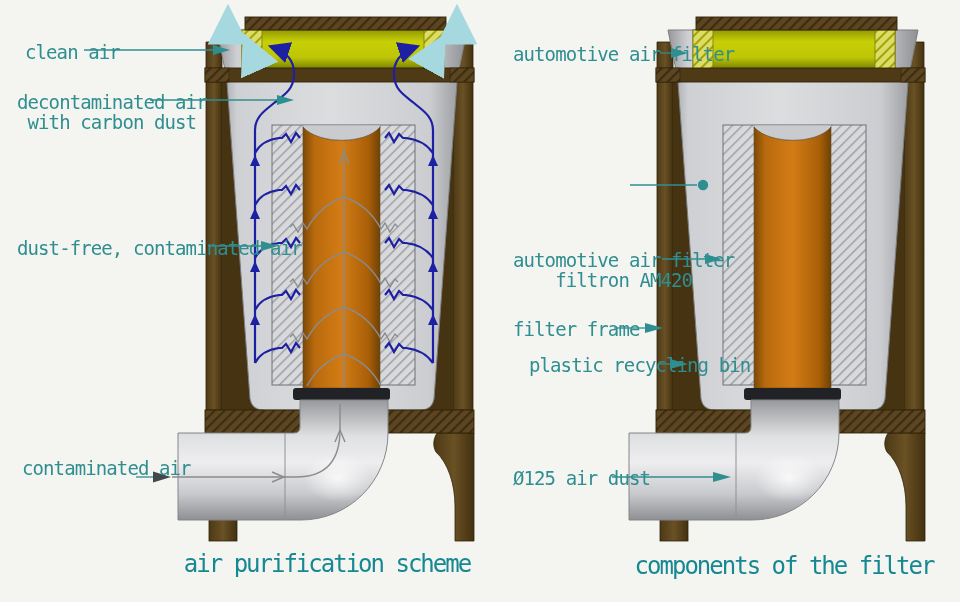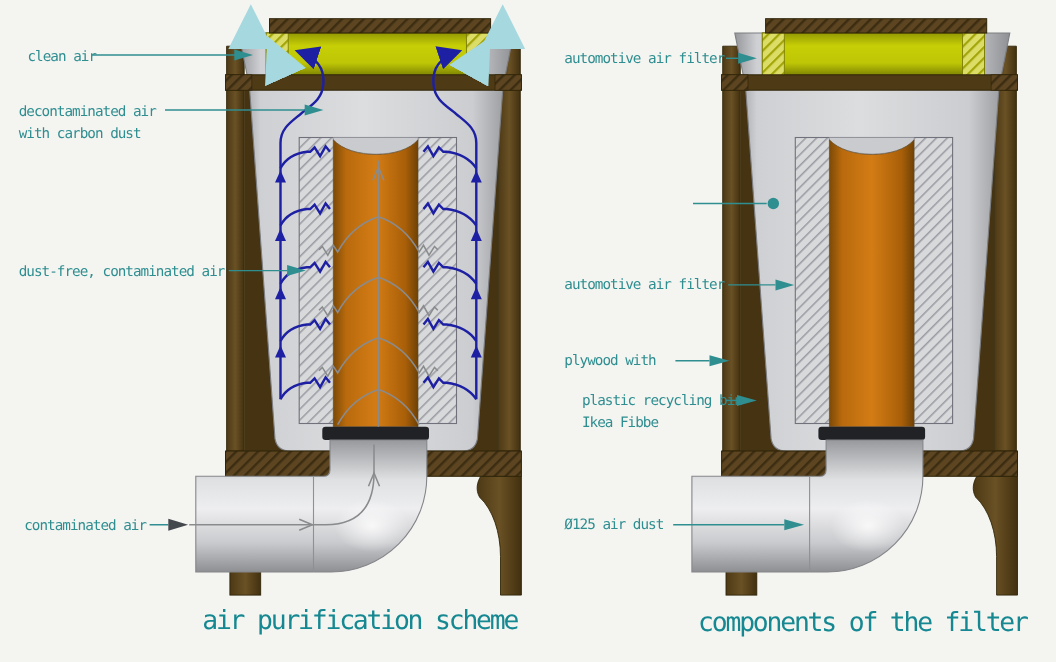--- a/index.html
+++ b/index.html
@@ -6,24 +6,25 @@
   .stage{
     position:relative;
     width:960px;height:602px;
     background:var(--bg,#f4f4f1);
     overflow:hidden;
     font-family:"DejaVu Sans Mono",monospace;
   }
   .stage svg{position:absolute;left:0;top:0;}
   .lbl{
     position:absolute;
-    font-size:13px;line-height:20px;
+    font-size:19px;line-height:20px;
     letter-spacing:-0.9px;
     color:var(--teal,#2f8e90);
     white-space:nowrap;
+    text-align:center;
   }
   .title{
     position:absolute;
     transform:translateX(-50%);
     font-size:24px;line-height:30px;
     letter-spacing:-2px;
     color:var(--title,#158891);
     white-space:nowrap;
   }
 </style>
@@ -222,36 +223,36 @@
 <div class="lbl" style="left:25px;top:42px">
   <div>clean air</div>
 </div>
 <div class="lbl" style="left:17px;top:238px">
   <div>dust-free, contaminated air</div>
 </div>
 <div class="lbl" style="left:17px;top:92px">
   <div>decontaminated air</div>
   <div>with carbon dust</div>
 </div>
-<div class="lbl" style="left:22px;top:469px">
+<div class="lbl" style="left:22px;top:458px">
   <div>contaminated air</div>
 </div>
 
 <div class="lbl" style="left:513px;top:44px">
   <div>automotive air filter</div>
 </div>
 <div class="lbl" style="left:513px;top:250px">
   <div>automotive air filter</div>
+  <div>filtron AM420</div>
 </div>
 <div class="lbl" style="left:513px;top:319px">
-  <div>plywood with</div>
+  <div>filter frame</div>
 </div>
 <div class="lbl" style="left:529px;top:355px">
   <div>plastic recycling bin</div>
-  <div>Ikea Fibbe</div>
 </div>
 <div class="lbl" style="left:513px;top:468px">
   <div>Ø125 air dust</div>
 </div>
 
 <div class="title" style="left:327px;top:549px">air purification scheme</div>
 <div class="title" style="left:784px;top:551px">components of the filter</div>
 
 </div>
 

